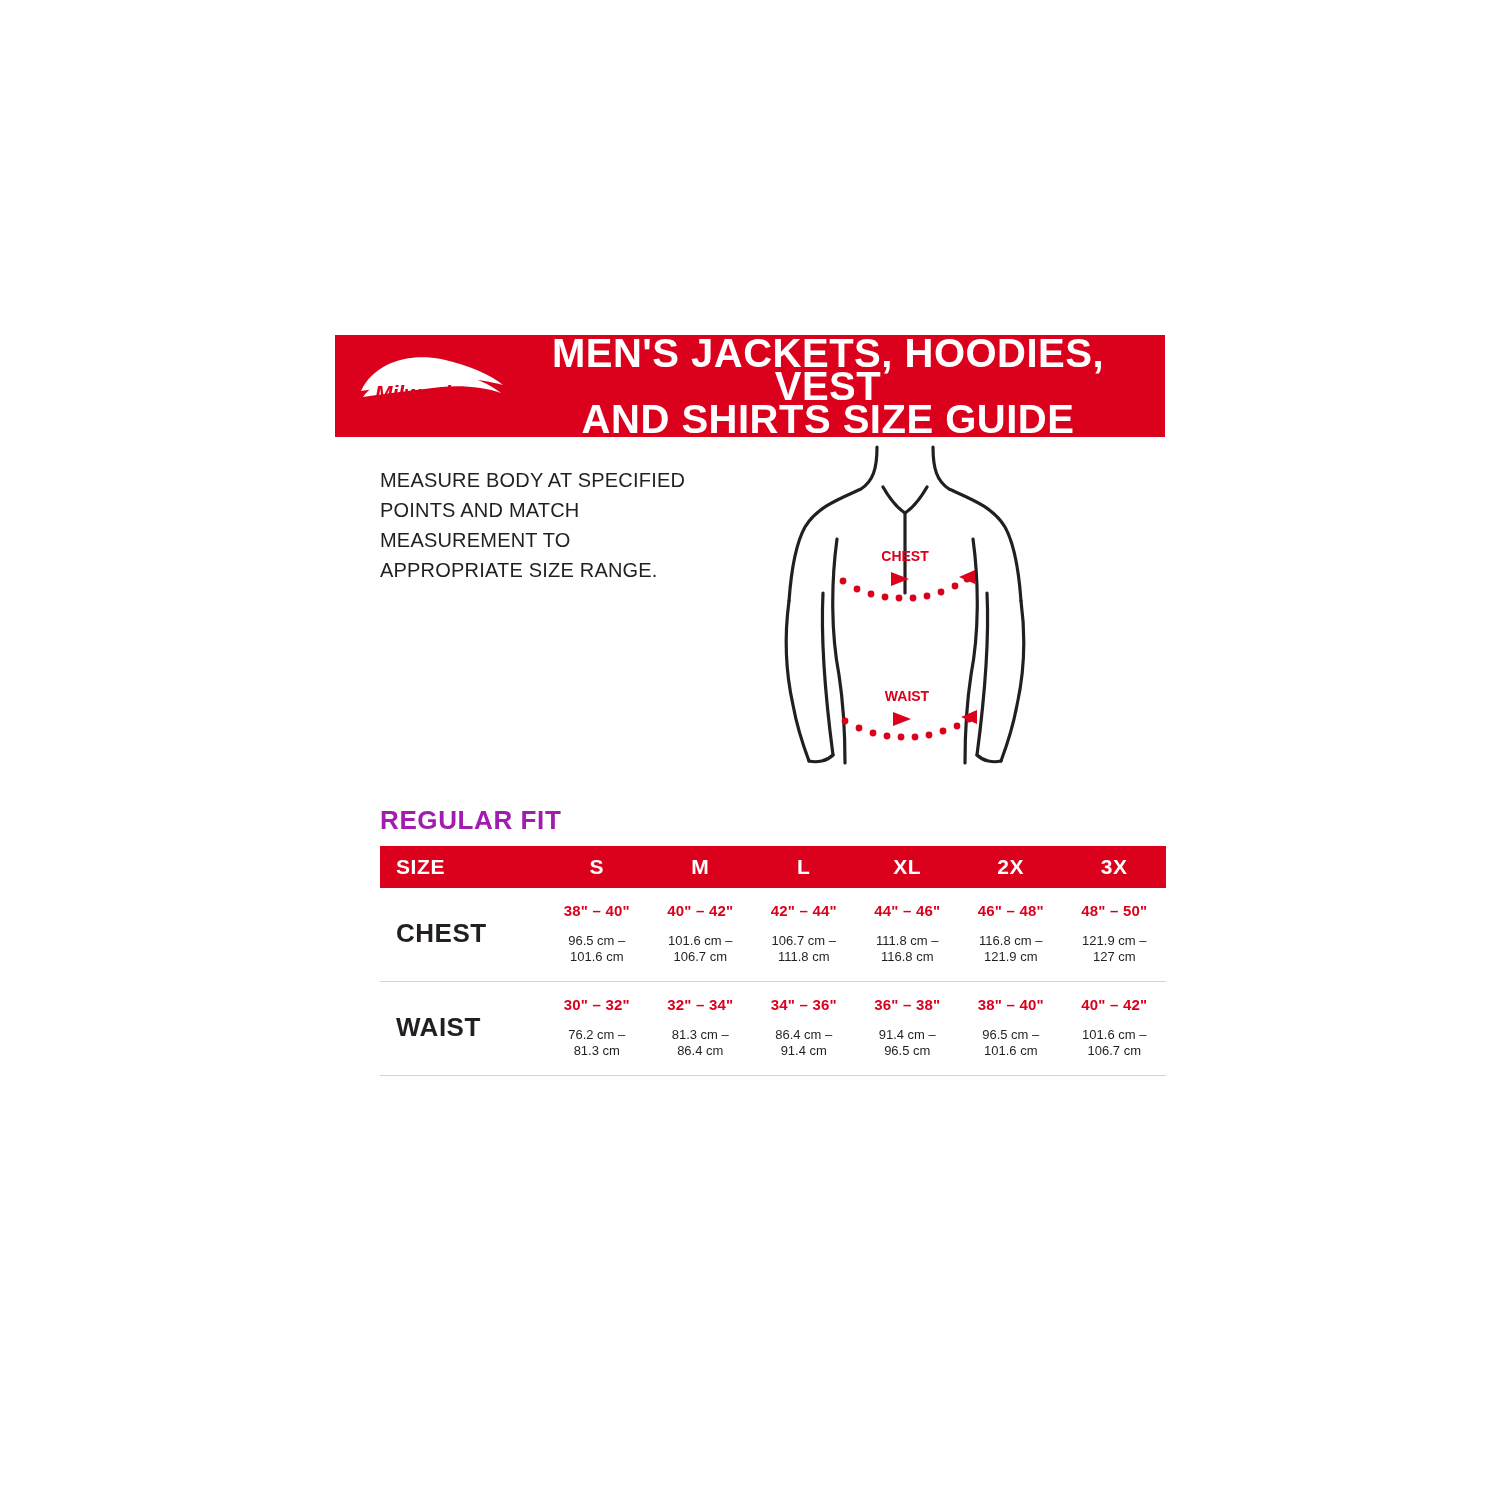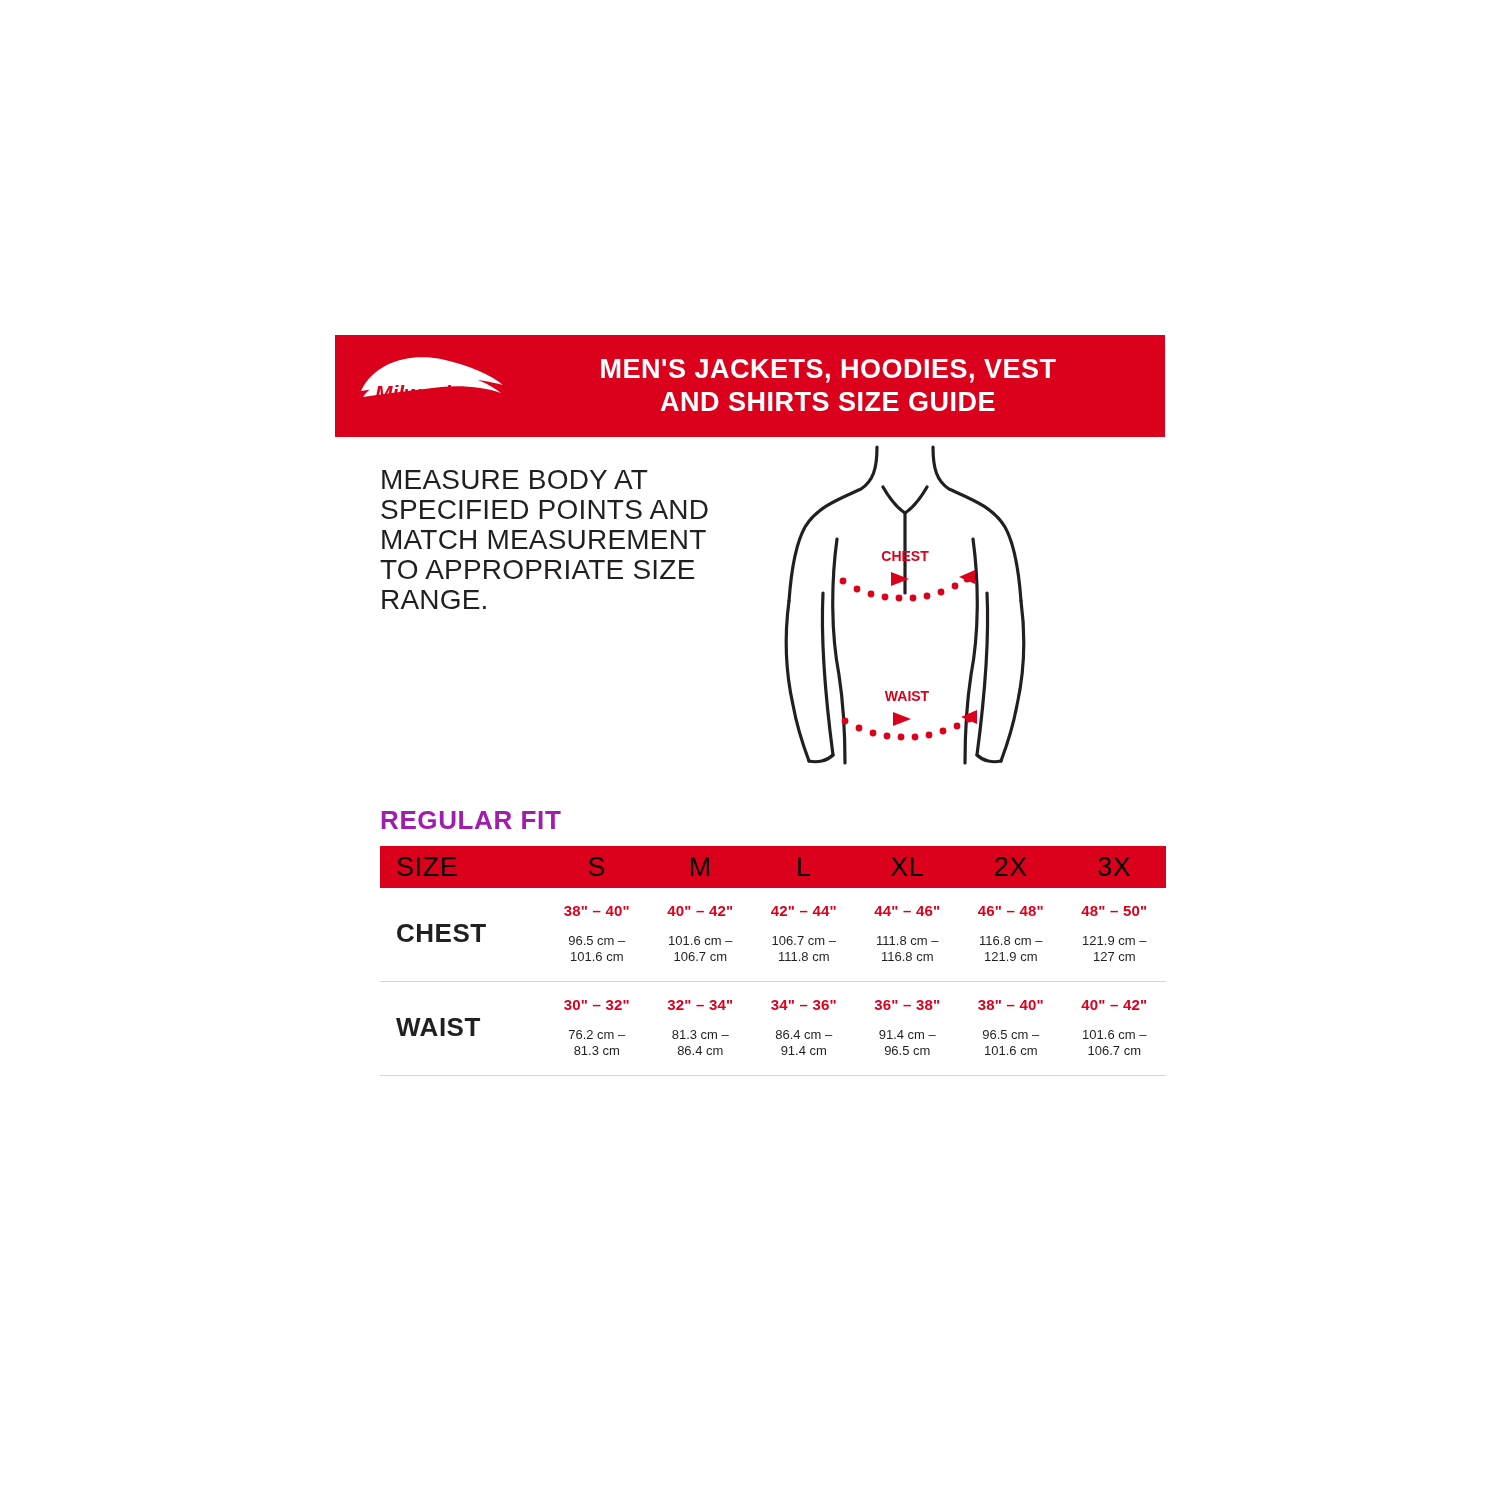--- a/index.html
+++ b/index.html
@@ -37,38 +37,38 @@
     position: relative;
     flex: 0 0 auto;
   }
   .logo svg { display: block; }
 
   .banner-title {
     flex: 1 1 auto;
     text-align: center;
     color: #ffffff;
     font-weight: bold;
-    font-size: 27px;
+    font-size: 40px;
     line-height: 33px;
     letter-spacing: 0.5px;
     padding-right: 16px;
   }
 
   
   .midsection {
     position: relative;
     height: 360px;
   }
   .intro {
     position: absolute;
     left: 45px;
     top: 28px;
     width: 330px;
     color: #231f20;
-    font-size: 28px;
+    font-size: 20px;
     line-height: 30px;
     letter-spacing: 0.2px;
   }
 
   .figure {
     position: absolute;
     left: 430px;
     top: 6px;
     width: 280px;
     height: 350px;
@@ -85,23 +85,23 @@
   }
 
   table.size-table {
     border-collapse: collapse;
     width: 786px;
     margin-left: 45px;
     table-layout: fixed;
   }
   table.size-table thead th {
     background: #db011c;
-    color: #000000;
-    font-size: 27px;
-    font-weight: normal;
+    color: #ffffff;
+    font-size: 21px;
+    font-weight: bold;
     height: 40px;
     letter-spacing: 0.6px;
   }
   table.size-table thead th.lbl {
     text-align: left;
     padding-left: 16px;
     width: 148px;
   }
   table.size-table thead th.sz {
     text-align: center;

